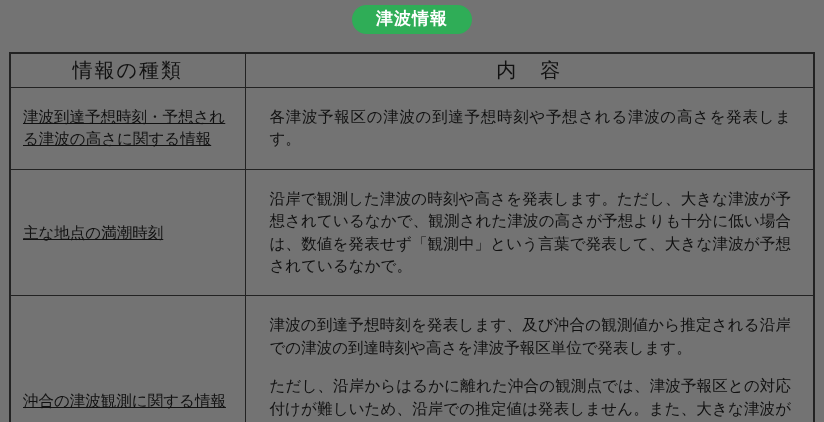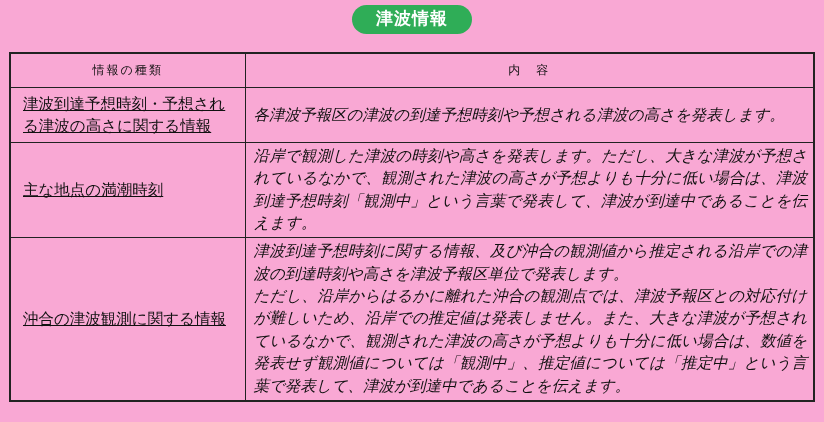--- a/index.html
+++ b/index.html
@@ -1,19 +1,19 @@
 <!DOCTYPE html>
 <html lang="ja"><head>
 <meta charset="utf-8">
 <style>
   html,body{margin:0;padding:0;background:#ffffff;}
   .page{
     position:relative;
     width:824px;height:422px;
-    background:#f9a8d4;
+    background:#737373;
     font-family:"Liberation Serif","DejaVu Serif",serif;
     color:#111111;
     overflow:hidden;
   }
   .badge-wrap{
     position:absolute;top:5px;left:0;width:100%;
     display:flex;justify-content:center;
   }
   .badge{
     display:inline-block;
@@ -36,37 +36,37 @@
   }
   table.info-table th,
   table.info-table td{
     border:1px solid #222222;
     vertical-align:middle;
   }
   table.info-table{border:2px solid #222222;}
   col.col-type{width:235px;}
   th{
     font-weight:normal;
-    font-size:12px;
+    font-size:20px;
     text-align:center;
     height:31px;
     letter-spacing:2px;
   }
   td.type-cell{
     padding:2px 8px 2px 12px;
     line-height:22px;
     text-align:left;
     text-decoration:underline;
   }
   td.content-cell{
     padding:2px 6px 2px 8px;
     line-height:22.4px;
     text-align:justify;
   }
-  td.content-cell p{margin:0;font-style:italic;}
+  td.content-cell p{margin:16px;}
   tr.row-1 td{height:50px;}
   tr.row-2 td{height:46px;}
   tr.row-3 td{height:66px;}
   tr.row-4 td{height:158px;}
 </style>
 </head>
 <body>
 
 <div class="page">
 
@@ -88,26 +88,26 @@
     <tbody>
       <tr class="row-1">
         <td class="type-cell">津波到達予想時刻・予想される津波の高さに関する情報</td>
         <td class="content-cell">
           <p>各津波予報区の津波の到達予想時刻や予想される津波の高さを発表します。</p>
         </td>
       </tr>
       <tr class="row-3">
         <td class="type-cell">主な地点の満潮時刻</td>
         <td class="content-cell">
-          <p>沿岸で観測した津波の時刻や高さを発表します。ただし、大きな津波が予想されているなかで、観測された津波の高さが予想よりも十分に低い場合は、津波到達予想時刻「観測中」という言葉で発表して、津波が到達中であることを伝えます。</p>
+          <p>沿岸で観測した津波の時刻や高さを発表します。ただし、大きな津波が予想されているなかで、観測された津波の高さが予想よりも十分に低い場合は、数値を発表せず「観測中」という言葉で発表して、大きな津波が予想されているなかで。</p>
         </td>
       </tr>
       <tr class="row-4">
         <td class="type-cell">沖合の津波観測に関する情報</td>
         <td class="content-cell">
-          <p>津波到達予想時刻に関する情報、及び沖合の観測値から推定される沿岸での津波の到達時刻や高さを津波予報区単位で発表します。</p>
+          <p>津波の到達予想時刻を発表します、及び沖合の観測値から推定される沿岸での津波の到達時刻や高さを津波予報区単位で発表します。</p>
           <p>ただし、沿岸からはるかに離れた沖合の観測点では、津波予報区との対応付けが難しいため、沿岸での推定値は発表しません。また、大きな津波が予想されているなかで、観測された津波の高さが予想よりも十分に低い場合は、数値を発表せず観測値については「観測中」、推定値については「推定中」という言葉で発表して、津波が到達中であることを伝えます。</p>
         </td>
       </tr>
     </tbody>
   </table>
 
 </div>
 
 </body></html>

